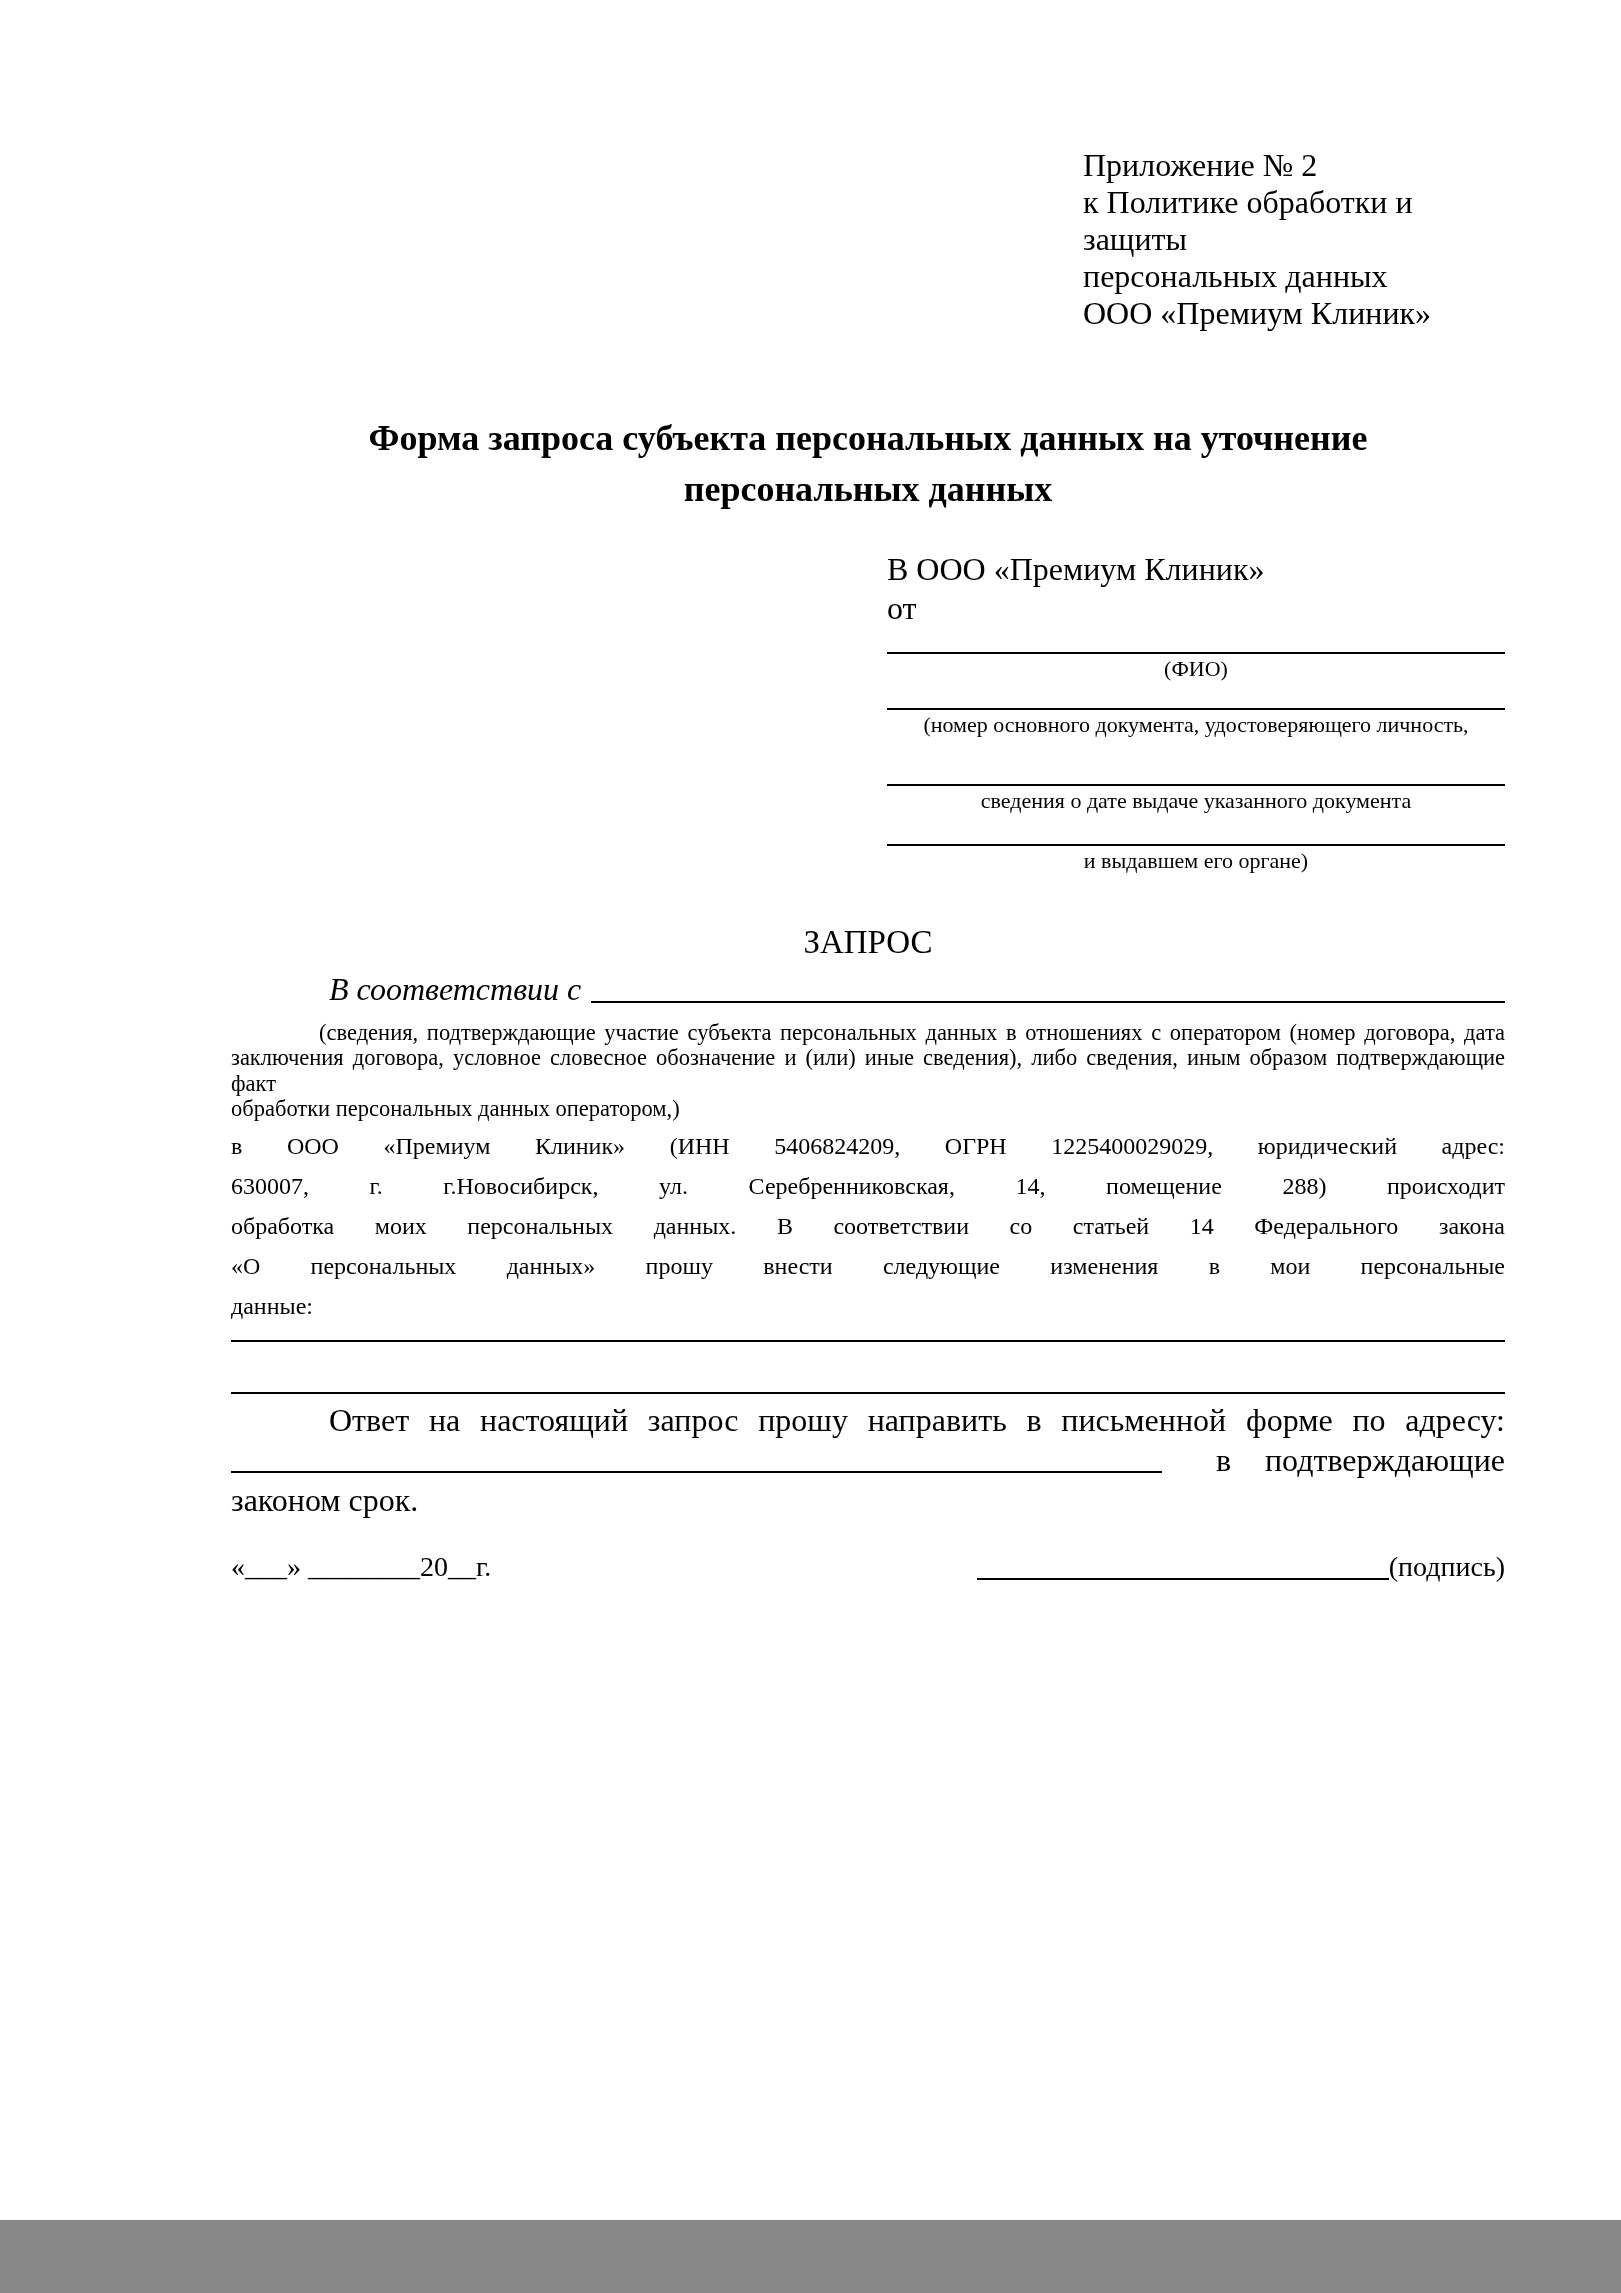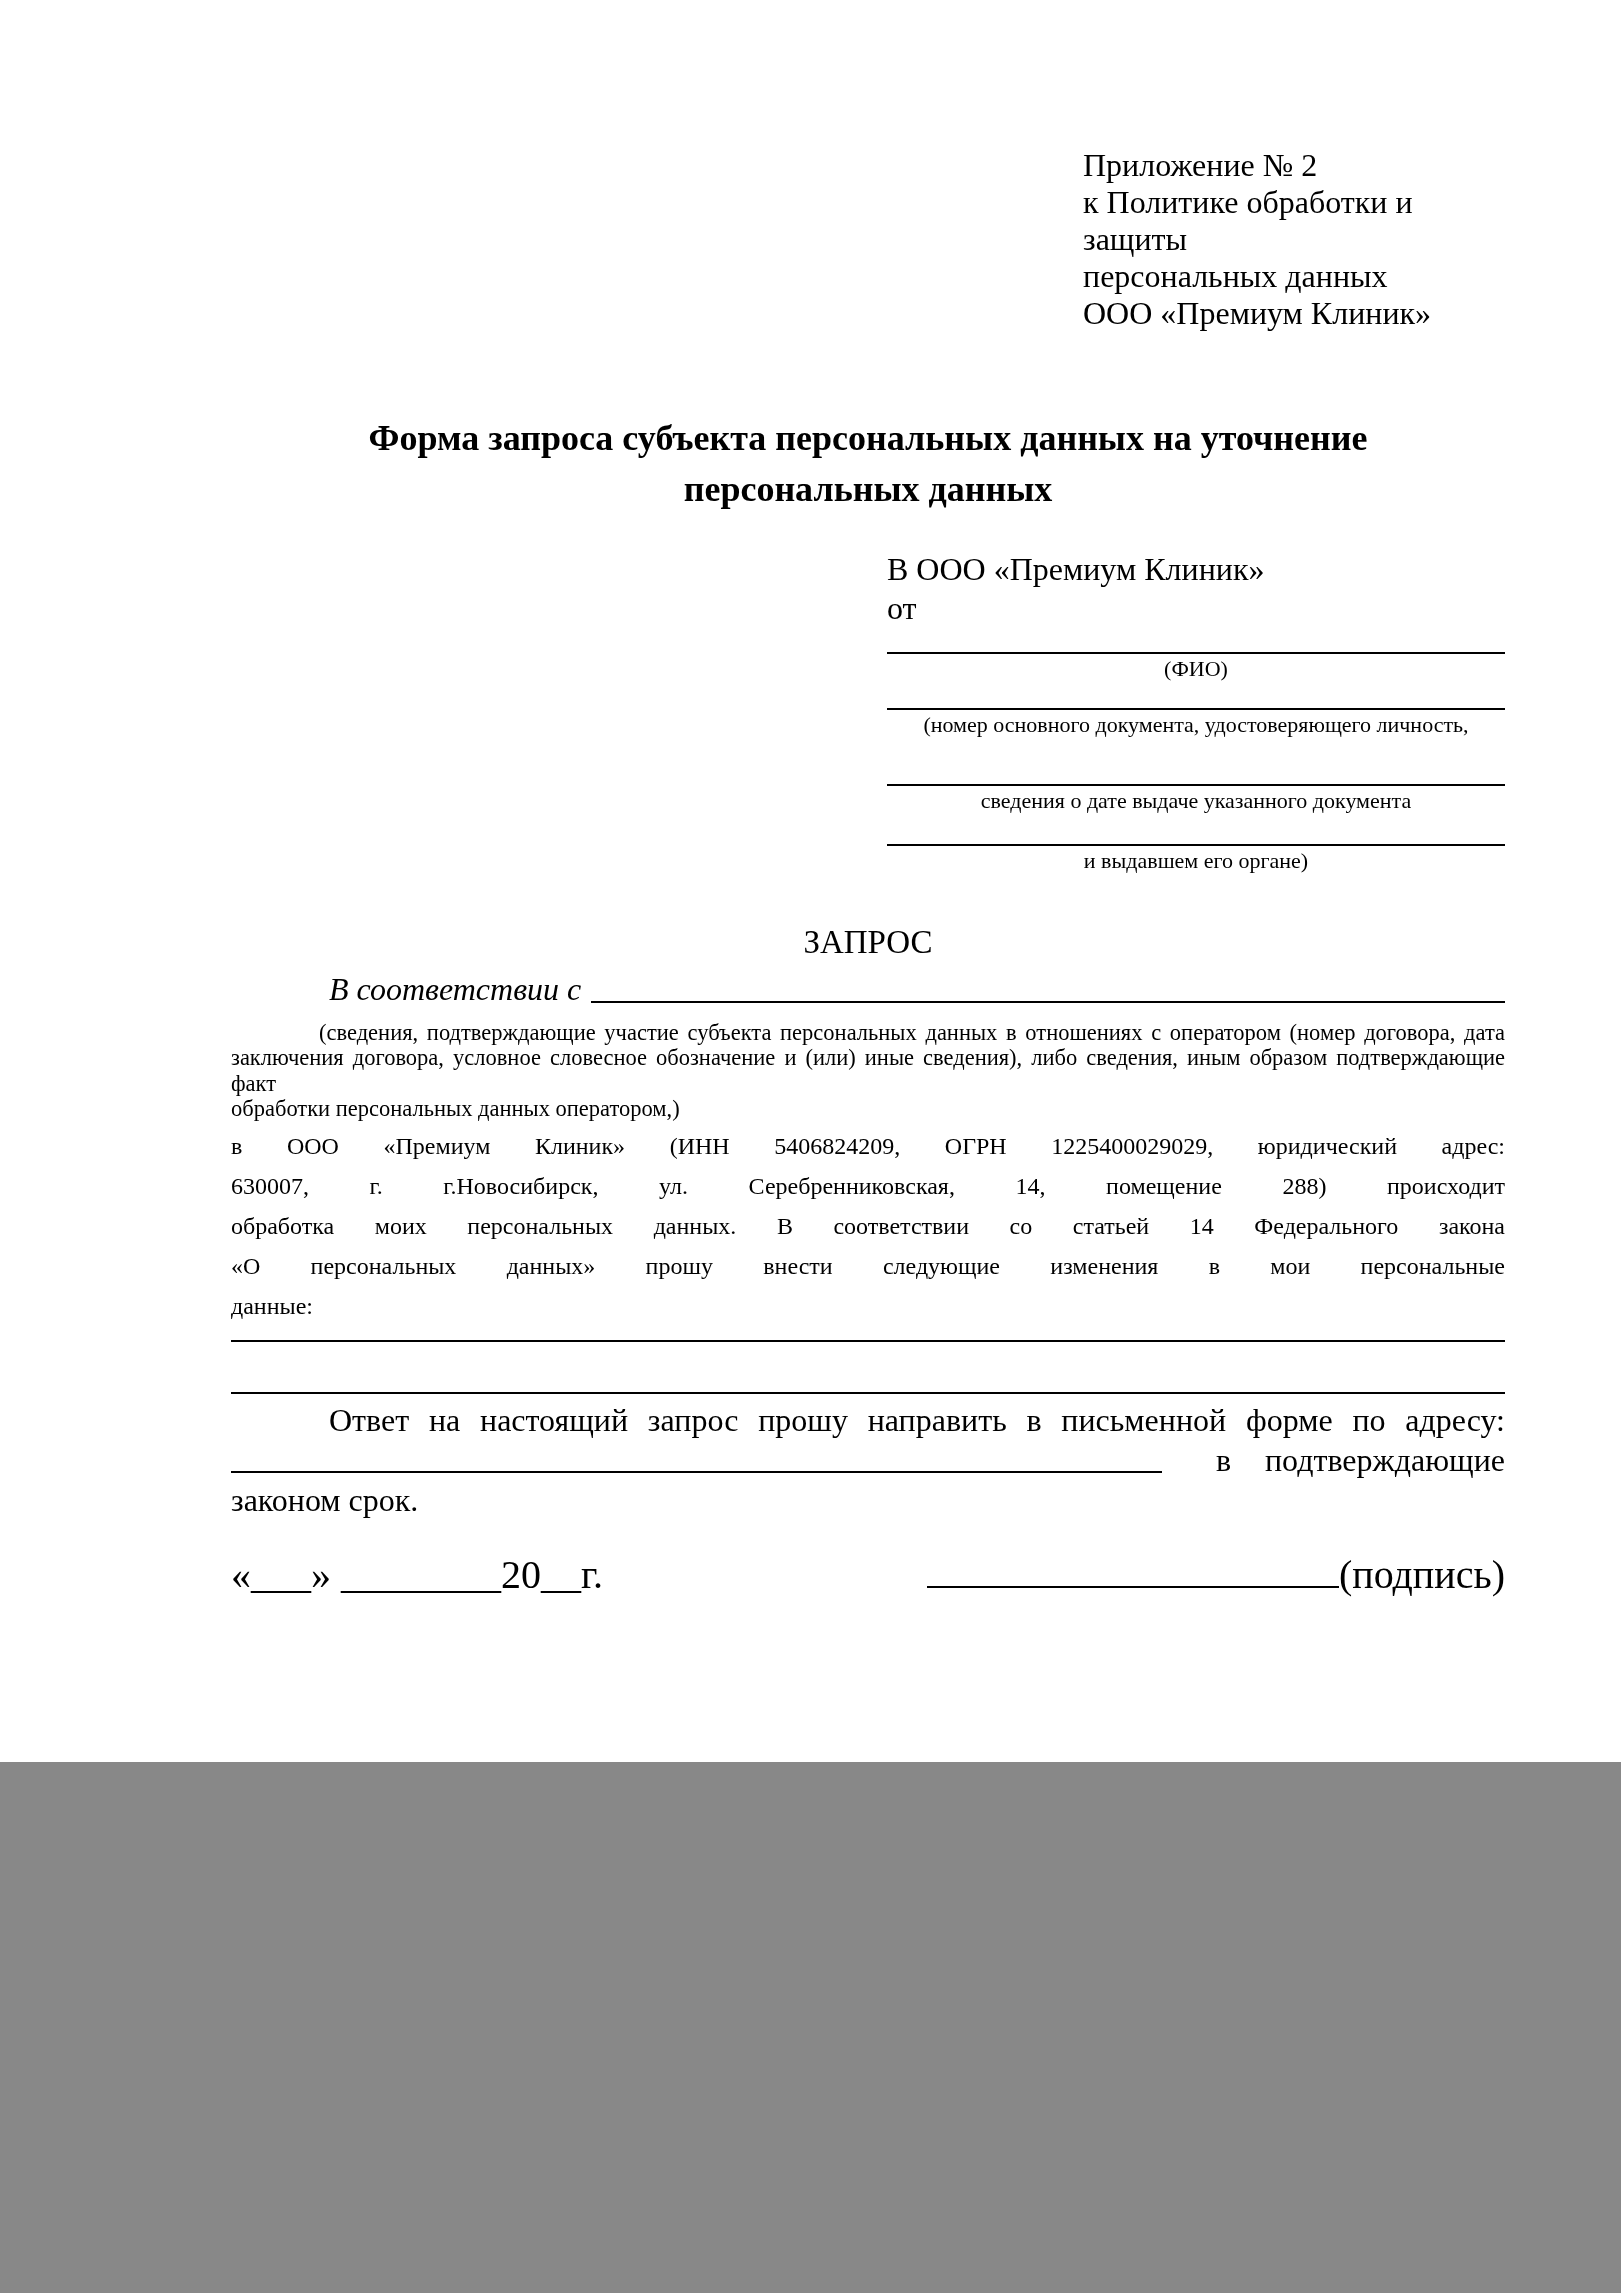--- a/index.html
+++ b/index.html
@@ -1,19 +1,19 @@
 <!DOCTYPE html>
 <html><head>
 <meta charset="utf-8">
 <style>
   html, body { margin: 0; padding: 0; background: #888; }
   .page {
     position: relative;
     width: 1621px;
-    height: 1762px;
+    height: 2220px;
     margin: 0 auto;
     background: #ffffff;
     color: #000000;
     font-family: "Liberation Serif", "DejaVu Serif", serif;
     box-sizing: border-box;
     padding: 147px 116px 0 231px; 
     overflow: hidden;
   }
   .appendix {
     margin-left: 852px;
@@ -96,24 +96,24 @@
   }
   .addr-fill {
     width: 931px;
     border-bottom: 2.9px solid #000;
     margin-bottom: 6.9px;
   }
   .addr-row .w-v { margin-left: 54px; }
   .addr-row .w-p { margin-left: auto; }
   .closing-line { font-size: 32px; line-height: 40px; }
   .footer-row {
-    margin-top: 35px;
+    margin-top: 27px;
     display: flex;
     align-items: flex-end;
-    font-size: 40px;
+    font-size: 28px;
     line-height: 40px;
   }
   .sig-group { margin-left: auto; display: flex; align-items: flex-end; }
   .sig-fill {
     width: 412px;
     border-bottom: 2.9px solid #000;
     margin-bottom: 6.9px;
   }
 </style>
 </head>

